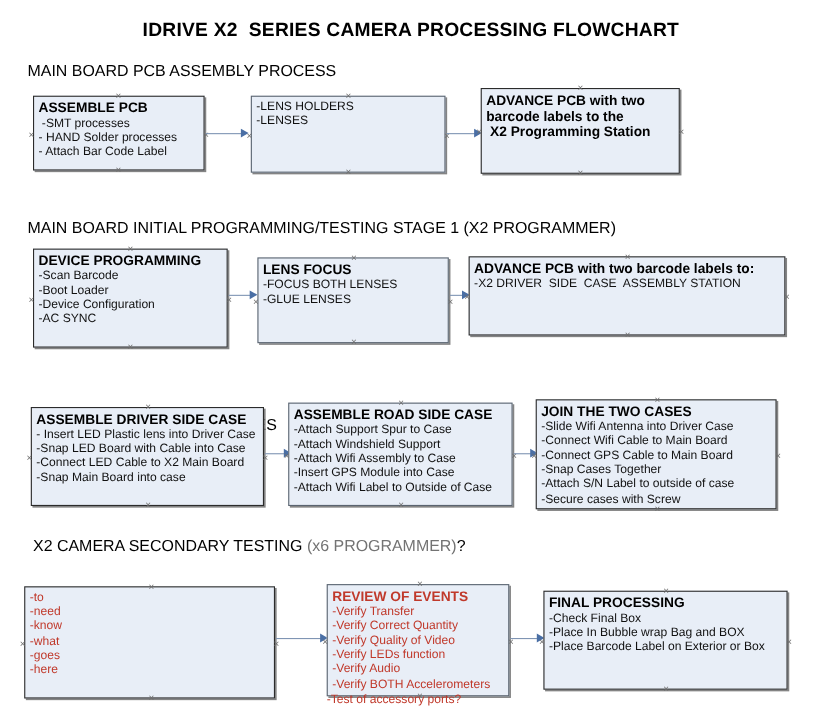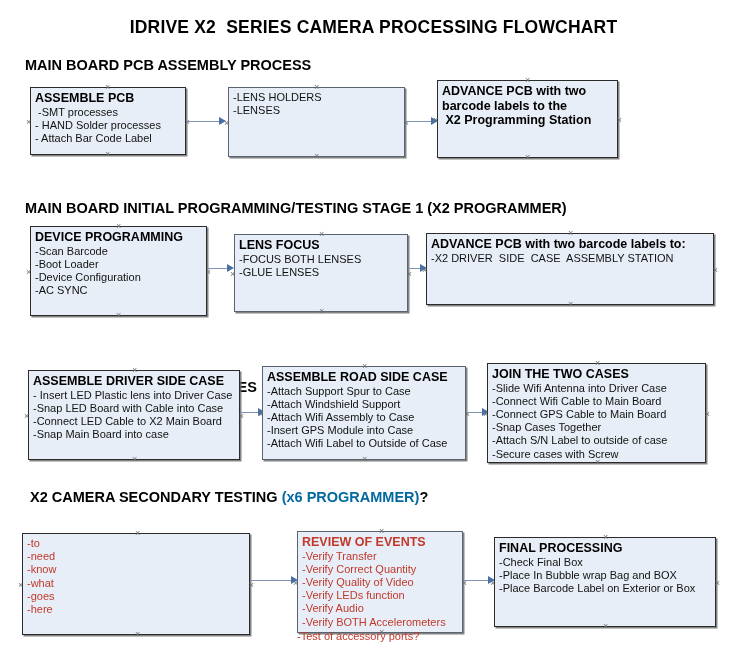--- a/index.html
+++ b/index.html
@@ -27,26 +27,26 @@
     text-align: center;
     font-size: 17.5px;
     font-weight: bold;
     letter-spacing: 0.2px;
     color: #000000;
     white-space: pre;
   }
   .section-head {
     position: absolute;
     font-size: 14.5px;
-    font-weight: bold;
+    font-weight: normal;
     color: #000000;
     white-space: pre;
   }
   .section-head .accent {
-    color: #0369a1;
+    color: #737373;
   }
   .section-head .accent-tail {
     color: #000000;
   }
 
   
   .node {
     position: absolute;
     background: #e8eef7;
     border: 1px solid #2b2b2b;

